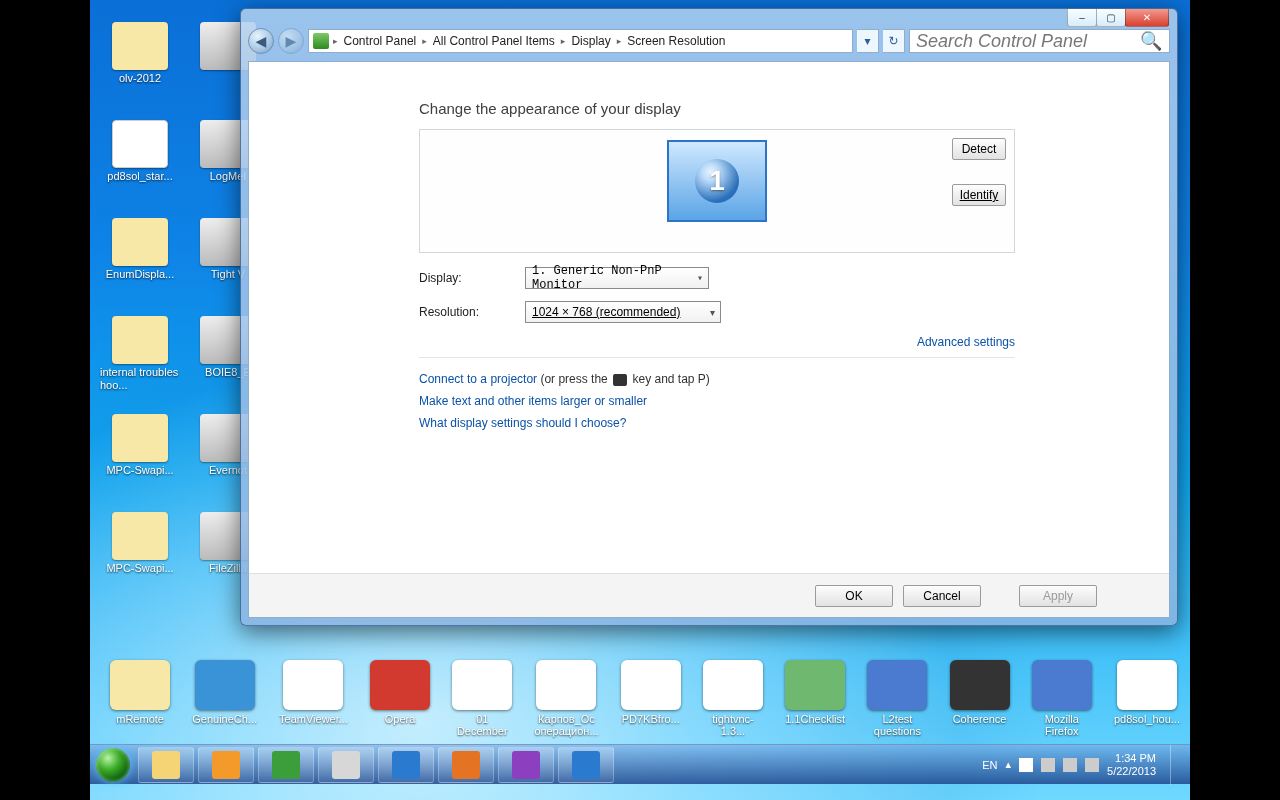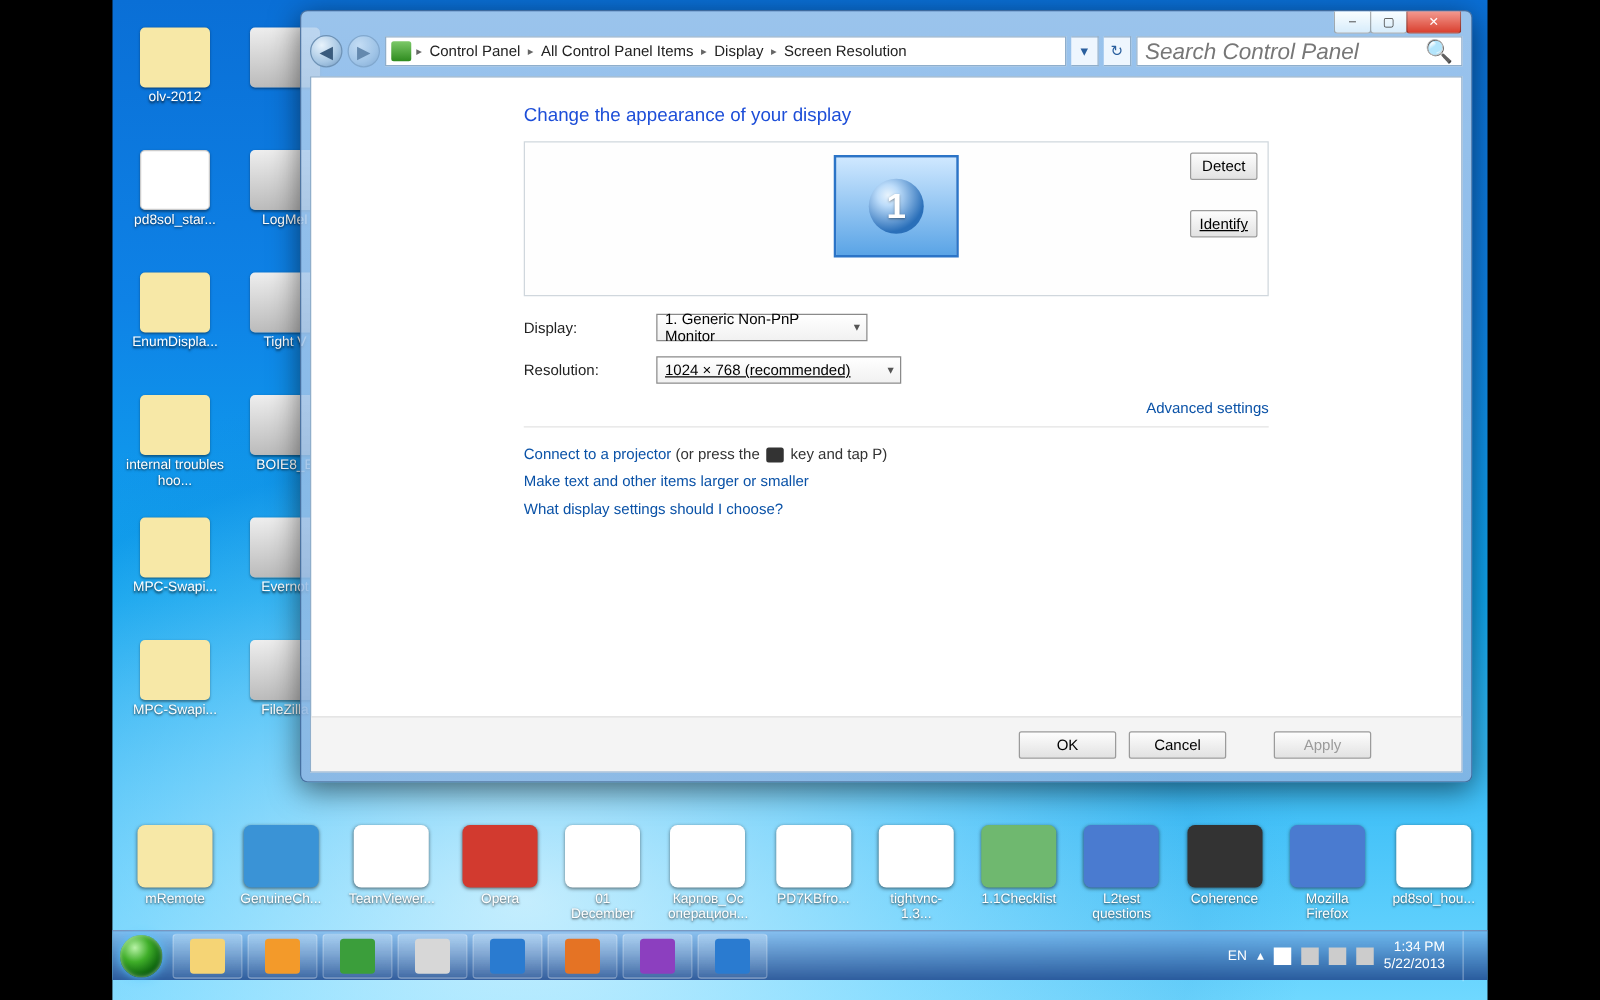--- a/index.html
+++ b/index.html
@@ -12,21 +12,21 @@
 .desktop { position: absolute; inset: 0; background:
   radial-gradient(ellipse 900px 600px at 30% 90%, rgba(255,255,255,0.65), rgba(180,230,255,0.4) 35%, rgba(30,120,200,0.1) 60%, transparent 70%),
   linear-gradient(180deg, #0a6fd6 0%, #0e82e6 30%, #10a7f0 60%, #6fd8ff 100%);
 }
 
 
 .desk-icons { position: absolute; left: 8px; top: 22px; }
 .desk-col { float: left; width: 88px; }
 .desk-icon { width: 84px; height: 98px; display: flex; flex-direction: column; align-items: center; justify-content: flex-start; cursor: default; }
 .desk-icon .di-glyph { width: 56px; height: 48px; border-radius: 4px; background: #f7e8a7; box-shadow: 0 1px 2px rgba(0,0,0,.4); }
-.desk-icon .di-label { color: #fff; font-size: 11px; text-align: center; text-shadow: 0 1px 2px rgba(0,0,0,.8); line-height: 13px; padding: 2px 2px 0; word-break: break-all; }
+.desk-icon .di-label { color: #fff; font-size: 11px; text-align: left; text-shadow: 0 1px 2px rgba(0,0,0,.8); line-height: 13px; padding: 2px 2px 0; word-break: break-all; }
 .di-doc { background: #fff !important; border:1px solid #ccc; }
 .di-app { background: linear-gradient(180deg,#eee,#bbb) !important; }
 
 
 .big-row { position: absolute; left: 20px; right: 10px; bottom: 56px; height: 84px; display: flex; gap: 22px; }
 .big-ic { width: 74px; display:flex; flex-direction:column; align-items:center; }
 .big-ic .bg { width:60px; height:50px; border-radius:6px; background:#fff; box-shadow:0 1px 3px rgba(0,0,0,.5);}
 .big-ic .lbl { color:#fff; font-size:11px; text-align:center; text-shadow:0 1px 2px rgba(0,0,0,.8); line-height:12px; margin-top:3px;}
 
 
@@ -50,32 +50,32 @@
 .navbtn.fwd { opacity:.55; }
 .addr { flex:1; height:24px; background:#fff; border:1px solid #8faecb; display:flex; align-items:center; padding:0 4px; gap:4px; font-size:12px; }
 .addr .crumb { color:#222; padding:0 2px; }
 .addr .sep { color:#666; font-size:9px; }
 .addr .cp-ic { width:16px; height:16px; background:linear-gradient(180deg,#7cc968,#2e8b1f); border-radius:2px; }
 .addr-ref { width:22px; height:24px; border:1px solid #8faecb; border-left:none; background:#eef6fe; display:flex; align-items:center; justify-content:center; font-size:12px; color:#2a5f9e;}
 .search { width:261px; height:24px; border:1px solid #8faecb; background:#fff; display:flex; align-items:center; padding:0 6px; color:#777; font-size:18px; font-style:italic; }
 .search .mag { margin-left:auto; color:#2a6db5; font-style:normal; }
 
 .client { position:absolute; left:7px; right:7px; top:52px; bottom:7px; background:#fff; border:1px solid #8faecb; }
-.client h1 { font-size:15px; font-weight:400; color:#1d4ed8; padding:22px 0 12px 170px; }
+.client h1 { font-size:15px; font-weight:400; color:#404040; padding:38px 0 12px 170px; }
 .preview { margin:0 0 14px 170px; width:596px; height:124px; border:1px solid #d0d7dd; position:relative; background:#fefefe; }
 .preview .mon { position:absolute; left:50%; top:10px; transform:translateX(-50%); width:100px; height:82px; border:2px solid #2b74c7; background:linear-gradient(180deg,#cfe8ff,#5aa4e6); display:flex; align-items:center; justify-content:center; }
 .preview .mon .num { width:44px; height:44px; border-radius:50%; background:radial-gradient(circle at 35% 30%,#e8f3fc 0,#bcdcfa 20%,#2a6fb9 70%); color:#fff; font-size:28px; font-weight:600; display:flex; align-items:center; justify-content:center; text-shadow:0 1px 2px rgba(0,0,0,.4);}
 .prevbtn { position:absolute; right:8px; width:54px; height:22px; font-size:12px; background:linear-gradient(180deg,#fdfdfd,#e2e2e2); border:1px solid #9b9b9b; border-radius:2px; }
 .prevbtn.det{ top:8px; } .prevbtn.idn{ top:54px;text-decoration:underline;}
 
 .formrow { margin-left:170px; display:flex; align-items:center; font-size:12px; margin-bottom:12px;}
 .formrow .lbl { width:106px; color:#222;}
 .sel { height:22px; border:1px solid #8a8a8a; background:linear-gradient(180deg,#fff,#f1f1f1); font-size:12px; padding:0 22px 0 6px; position:relative; display:flex; align-items:center;}
 .sel::after { content:"▾"; position:absolute; right:5px; color:#555; font-size:10px;}
-.sel.display{width:169px;} .sel.res{width:196px;text-decoration:underline;}
+.sel.display{width:184px;font-family:Liberation Mono, monospace;} .sel.res{width:196px;text-decoration:underline;}
 
 .adv { margin:10px 0 0 170px; width:596px; text-align:right; font-size:12px; }
 .adv a, .links a { color:#0a52a7; text-decoration:none; }
 .hr { margin:8px 0 0 170px; width:596px; border-top:1px solid #e4e4e4;}
 .links { margin:10px 0 0 170px; font-size:12px; line-height:22px; }
 .links .hint { color:#333; }
 .winkey { display:inline-block; width:14px; height:12px; background:#333; border-radius:2px; vertical-align:middle; margin:0 2px;}
 
 .btnbar { position:absolute; left:0; right:0; bottom:0; height:44px; border-top:1px solid #e0e0e0; background:#f4f4f4; display:flex; align-items:center; justify-content:flex-end; gap:10px; padding-right:72px;}
 .btn { width:78px; height:22px; font-size:12px; border:1px solid #9b9b9b; border-radius:2px; background:linear-gradient(180deg,#fdfdfd,#e2e2e2);}

